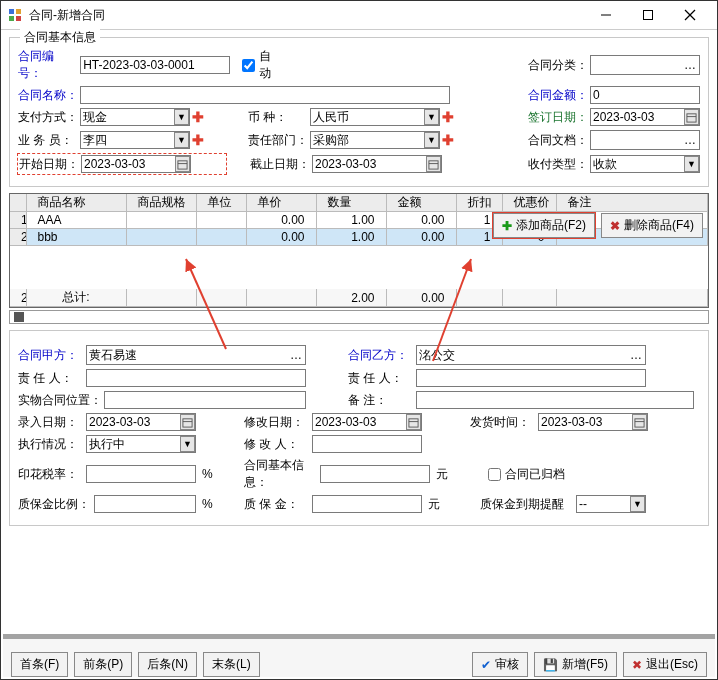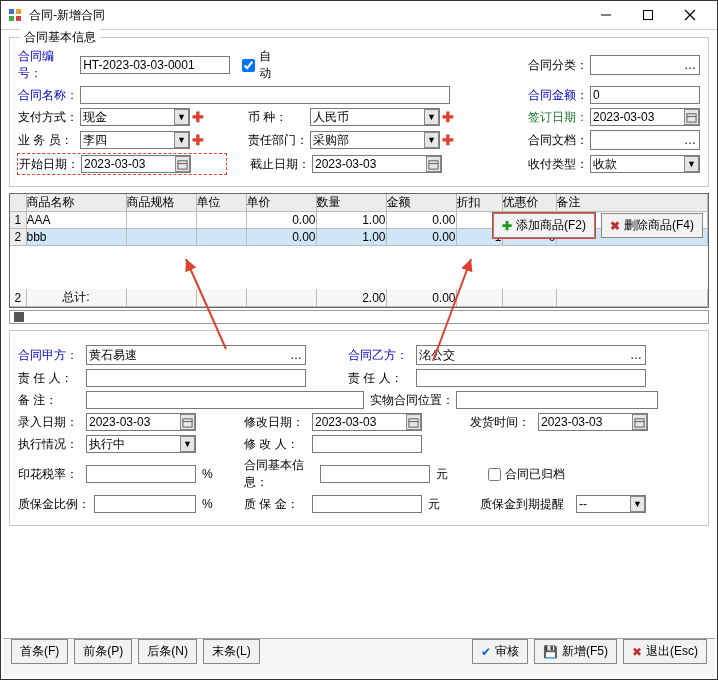--- a/index.html
+++ b/index.html
@@ -31,30 +31,30 @@
   
   .tabbar{display:flex;gap:2px;margin:2px 6px 0 6px;align-items:flex-end;position:relative}
   .tab{border:1px solid #999;background:#ececec;padding:3px 8px;font-size:12px;cursor:default;position:relative;top:1px}
   .tab.active{background:#fff;border-bottom:1px solid #fff}
   .btn{border:1px solid #888;background:#f2f2f2;padding:3px 8px;font-size:12px;display:inline-flex;align-items:center;gap:4px;cursor:default}
   .hl-red{outline:1px solid #e04030}
   .hl-box{outline:1px dashed #e04030}
   
   .gridwrap{margin:0 6px;border:1px solid #666;height:113px;display:flex;flex-direction:column;overflow:hidden}
   table.grid{border-collapse:collapse;width:100%;font-size:12px;table-layout:fixed}
-  table.grid th,table.grid td{border-right:1px solid #bbb;border-bottom:1px solid #bbb;height:16px;padding:0 0;white-space:nowrap;overflow:hidden}
+  table.grid th,table.grid td{border-right:1px solid #bbb;border-bottom:1px solid #bbb;height:16px;padding:0 11px;white-space:nowrap;overflow:hidden}
   table.grid th{background:#ececec;font-weight:normal;text-align:left}
   .rownum{width:14px;background:#ececec;text-align:center;border-right:1px solid #bbb}
   tr.sel td{background:#cfe6f7}
   .gridspace{flex:1;background:#fff}
   .totalsrow th,.totalsrow td{background:#f7f7f7}
   .slider-strip{height:14px;border:1px solid #999;margin:2px 6px 6px 6px;display:flex;align-items:center;padding:0 4px;box-sizing:border-box}
   .slider-strip .knob{width:10px;height:10px;background:#555;margin-left:0}
   
-  .footbar{position:absolute;left:0;right:0;bottom:0;height:38px;display:flex;align-items:flex-start;padding:0 8px;gap:6px;border-top:1px solid #a3a3a3;background:#f6f6f6}
+  .footbar{position:absolute;left:0;right:0;bottom:0;height:38px;display:flex;align-items:flex-end;padding:0 8px;gap:6px;border-top:5px solid #a3a3a3;background:#f6f6f6}
   .footbar .spacer{flex:1}
   
   .cal svg{width:11px;height:11px}
   .num{text-align:right}
   .chkwrap{display:inline-flex;align-items:center;gap:4px}
   .chkwrap input{margin:0}
 </style>
 </head>
 <body>
 
@@ -331,27 +331,27 @@
       <div class="cell" style="width:330px">
         <span class="lbl" style="width:68px">责 任 人：</span>
         <input class="inp w220" style="">
       </div>
       <div class="cell">
         <span class="lbl" style="width:68px">责 任 人：</span>
         <input class="inp w230" style="">
       </div>
     </div>
     <div class="row">
+      <div class="cell" style="width:330px">
+        <span class="lbl" style="width:86px">实物合同位置：</span>
+        <input class="inp" style="width: 202px;">
+      </div>
       <div class="cell" style="flex:1">
         <span class="lbl" style="width:68px">备    注：</span>
         <input class="inp" style="width: 278px;">
-      </div>
-      <div class="cell" style="width:330px">
-        <span class="lbl" style="width:86px">实物合同位置：</span>
-        <input class="inp" style="width: 202px;">
       </div>
     </div>
     <div class="row">
       <div class="cell" style="width:226px">
         <span class="lbl" style="width:68px">录入日期：</span>
         <span class="datebx">
             <input class="inp w110" value="2023-03-03" style="">
             <span class="cal">
               <svg viewBox="0 0 12 12">
                 <rect x="1" y="2" width="10" height="9" fill="none" stroke="#555"></rect>

